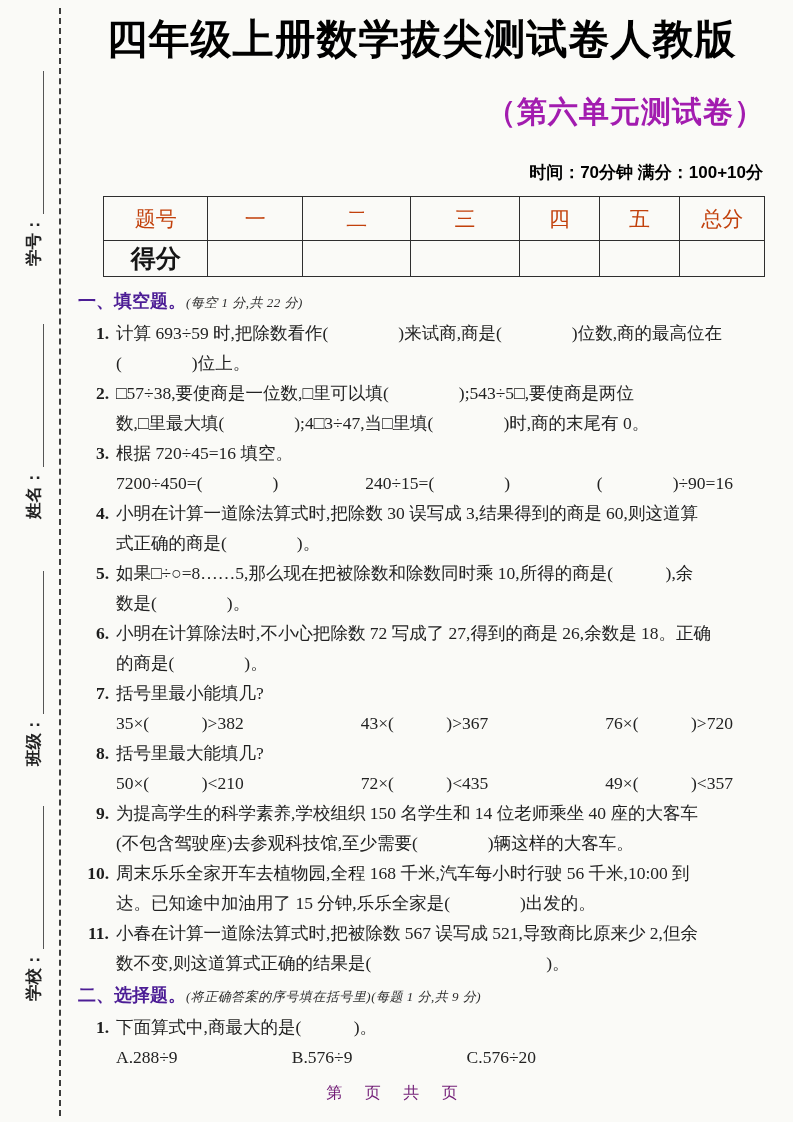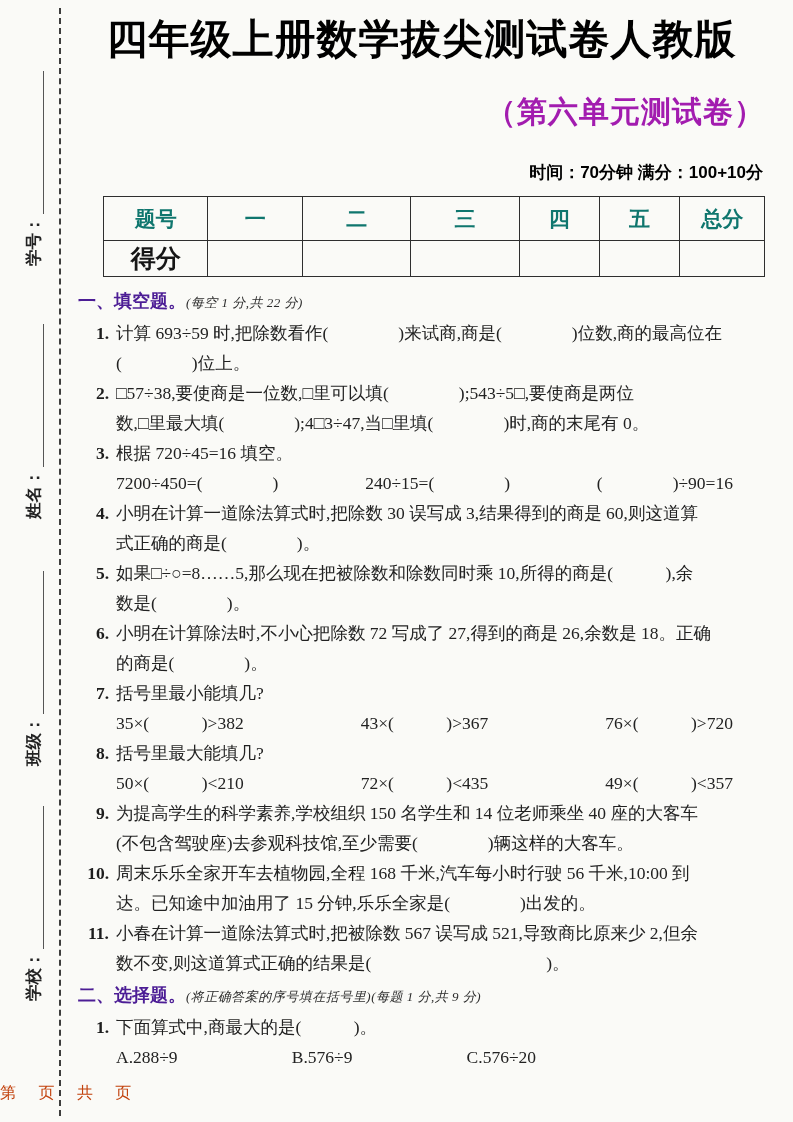--- a/index.html
+++ b/index.html
@@ -40,39 +40,39 @@
     margin:28px 2px 12px 0;text-align:right;
     font-family:"Liberation Sans","DejaVu Sans",sans-serif;
     font-size:17px;font-weight:600;color:#000000;
   }
   .score-table{
     width:662px;margin-left:25px;border-collapse:collapse;
     font-family:"Liberation Sans","DejaVu Sans",sans-serif;
     table-layout:fixed;
   }
   .score-table th,.score-table td{border:1.6px solid #2e2e2e;}
-  .score-table tr.hdr th{height:41px;font-size:21px;font-weight:bold;color:#0f766e;}
+  .score-table tr.hdr th{height:41px;font-size:21px;font-weight:normal;color:#c2410c;}
   .score-table tr.scr th{height:32px;font-size:25px;font-weight:bold;color:#161616;}
   .score-table tr.scr td{height:32px;}
 
   .questions{margin-top:10px;font-size:17.5px;color:#222;}
   .sec{margin:3px 0 2px 0;line-height:29px;white-space:nowrap;}
   .sec-title{font-family:"Liberation Sans","DejaVu Sans",sans-serif;font-weight:bold;font-size:18px;color:#4c1d95;}
   .sec-note{font-style:italic;font-size:13px;color:#2c2c2c;letter-spacing:0.5px;}
   .question{display:flex;margin-bottom:1px;}
   .qnum{width:31px;flex:none;text-align:right;padding-right:7px;font-weight:bold;line-height:29.5px;color:#1d1d1d;}
   .qbody{flex:1;min-width:0;}
   .qline{line-height:29.5px;white-space:nowrap;}
   .qline.parts{display:flex;justify-content:space-between;padding-right:32px;}
   .qline.parts.narrow{width:62%;min-width:420px;padding-right:0;}
 
   .page-footer{
-    position:absolute;left:0;right:0;bottom:18px;
-    font-family:"Liberation Sans","DejaVu Sans",sans-serif;
-    font-size:16px;color:#c2410c;letter-spacing:9px;
+    position:absolute;left:0;right:0;bottom:18px;text-align:center;
+    font-family:"Liberation Sans","DejaVu Sans",sans-serif;
+    font-size:16px;color:#701a75;letter-spacing:9px;
   }
 </style>
 </head>
 <body>
 
 <div class="page">
 
   <div class="binding">
     <div class="student-field" style="top:266px">
       <span class="sf-label">学号：</span>

